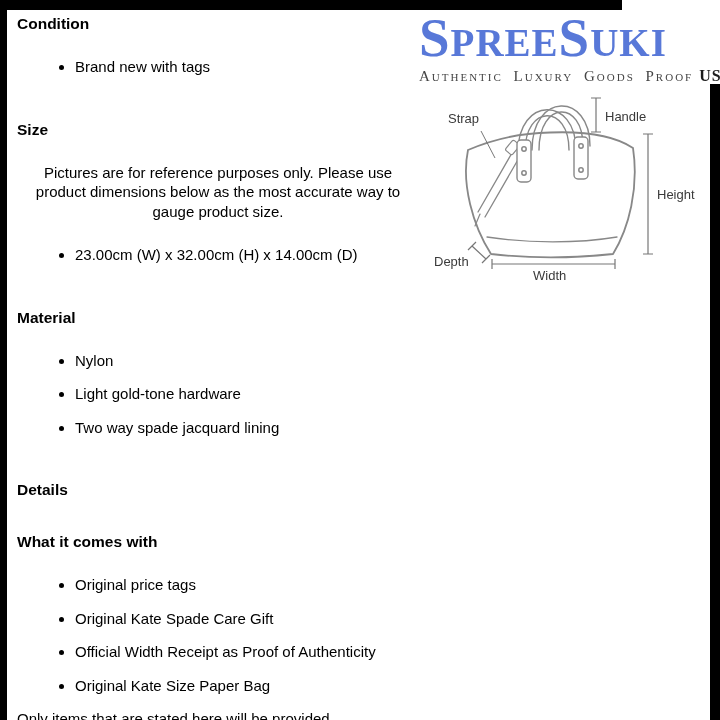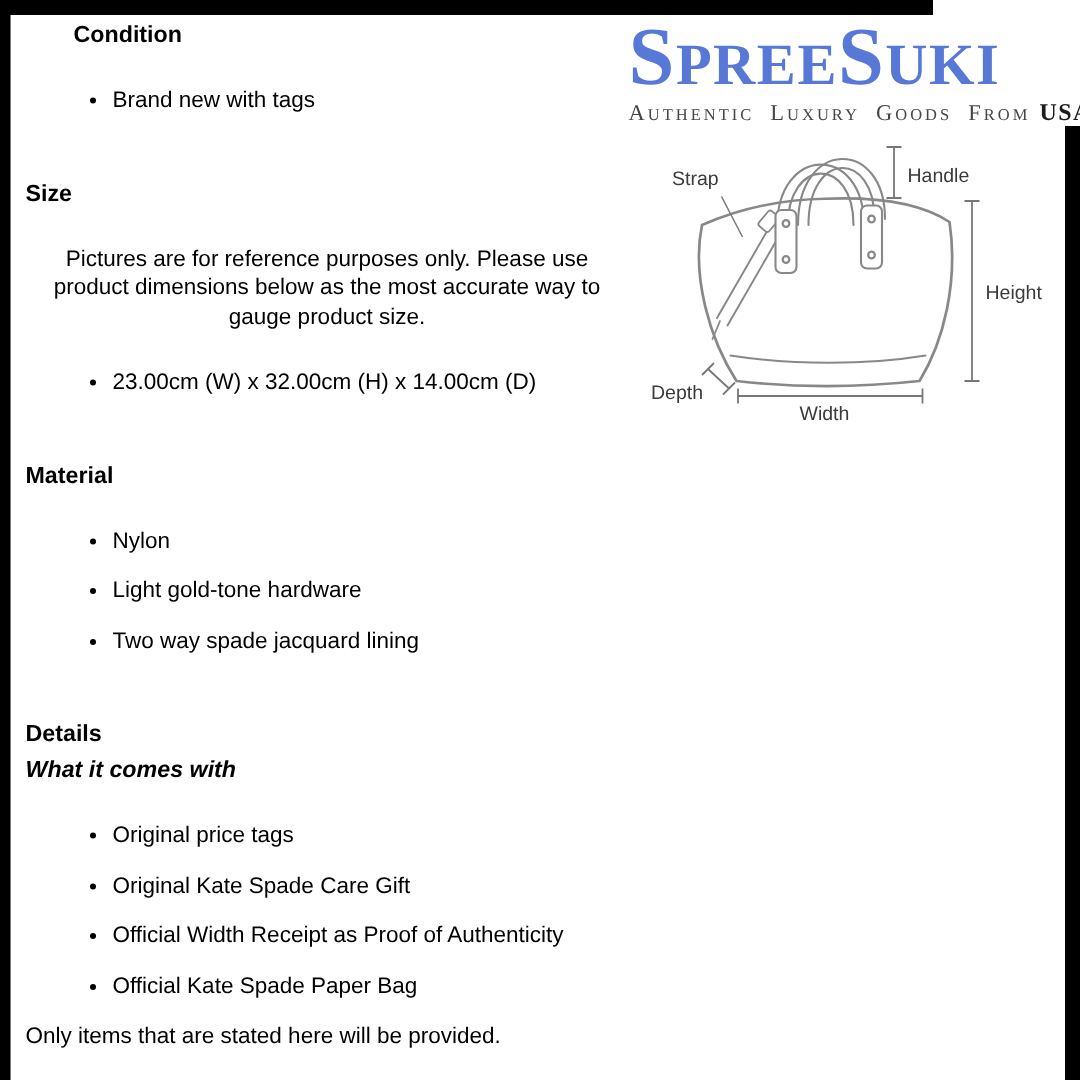--- a/index.html
+++ b/index.html
@@ -39,22 +39,22 @@
 
   
   .content{
     position:absolute;left:17px;top:15px;width:402px;
     font-size:15px;line-height:19.5px;
   }
   .content h3{
     font-size:15.5px;line-height:18px;font-weight:bold;
     margin:44px 0 0 0;padding:0;
   }
-  .section:first-child h3{margin-top:0;margin-left:32px;}
-  .section-what h3{margin-top:6px;font-style:italic;}
+  .section:first-child h3{margin-top:0;}
+  .section-what h3{margin-top:34px;}
   .content ul{margin:24px 0 0 0;padding:0 0 0 44px;list-style:disc;}
   .content li{margin:14px;padding:0;}
   .content p.desc{margin:24px 0 0 0;text-align:center;}
   .content p.footer-note{margin:14px 0 0 0;}
 
   
   .diagram{position:absolute;left:428px;top:86px;}
   .diagram svg text{
     font-family:"Liberation Sans","DejaVu Sans",sans-serif;
     font-size:13px;fill:#3a3a3a;
@@ -62,21 +62,21 @@
 </style>
 </head>
 <body>
 
 <div class="frame frame-top"></div>
 <div class="frame frame-left"></div>
 <div class="frame frame-right"></div>
 
 <div class="logo">
   <div class="brand">SpreeSuki</div>
-  <div class="tagline"><span>Authentic Luxury Goods From</span><span class="tagline-em">USA</span></div>
+  <div class="tagline"><span>Authentic Luxury Goods Proof</span><span class="tagline-em">USA</span></div>
 </div>
 
 <div class="diagram">
   <svg width="298" height="198" viewBox="0 0 298 198">
     <g fill="none" stroke="#888" stroke-width="1.5" stroke-linecap="round">
 
       <path d="M104,64 C104,6 162,6 162,60" stroke-width="1.4"></path>
       <path d="M111,64 C111,14 155,14 155,60" stroke-width="1.4"></path>
       <path d="M90,66 C90,10 148,10 148,64" stroke-width="1.4"></path>
       <path d="M97,66 C97,18 141,18 141,64" stroke-width="1.4"></path>
@@ -142,18 +142,18 @@
   <div class="section">
     <h3>Details</h3>
   </div>
 
   <div class="section section-what">
     <h3>What it comes with</h3>
     <ul>
       <li>Original price tags</li>
       <li>Original Kate Spade Care Gift</li>
       <li>Official Width Receipt as Proof of Authenticity</li>
-      <li>Official Kate Spade Paper Bag</li>
+      <li>Original Kate Size Paper Bag</li>
     </ul>
   </div>
 
   <p class="footer-note">Only items that are stated here will be provided.</p>
 </div>
 
 </body></html>

